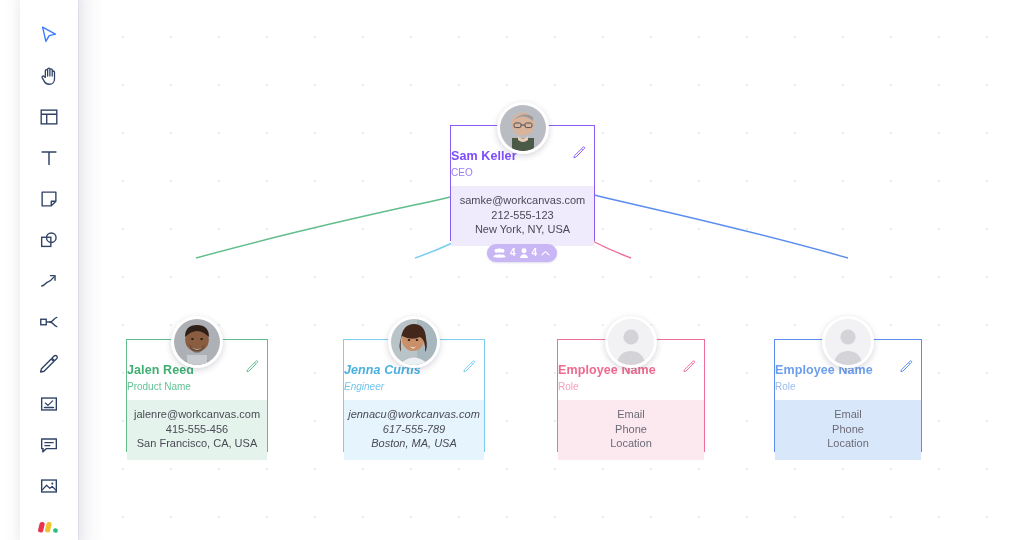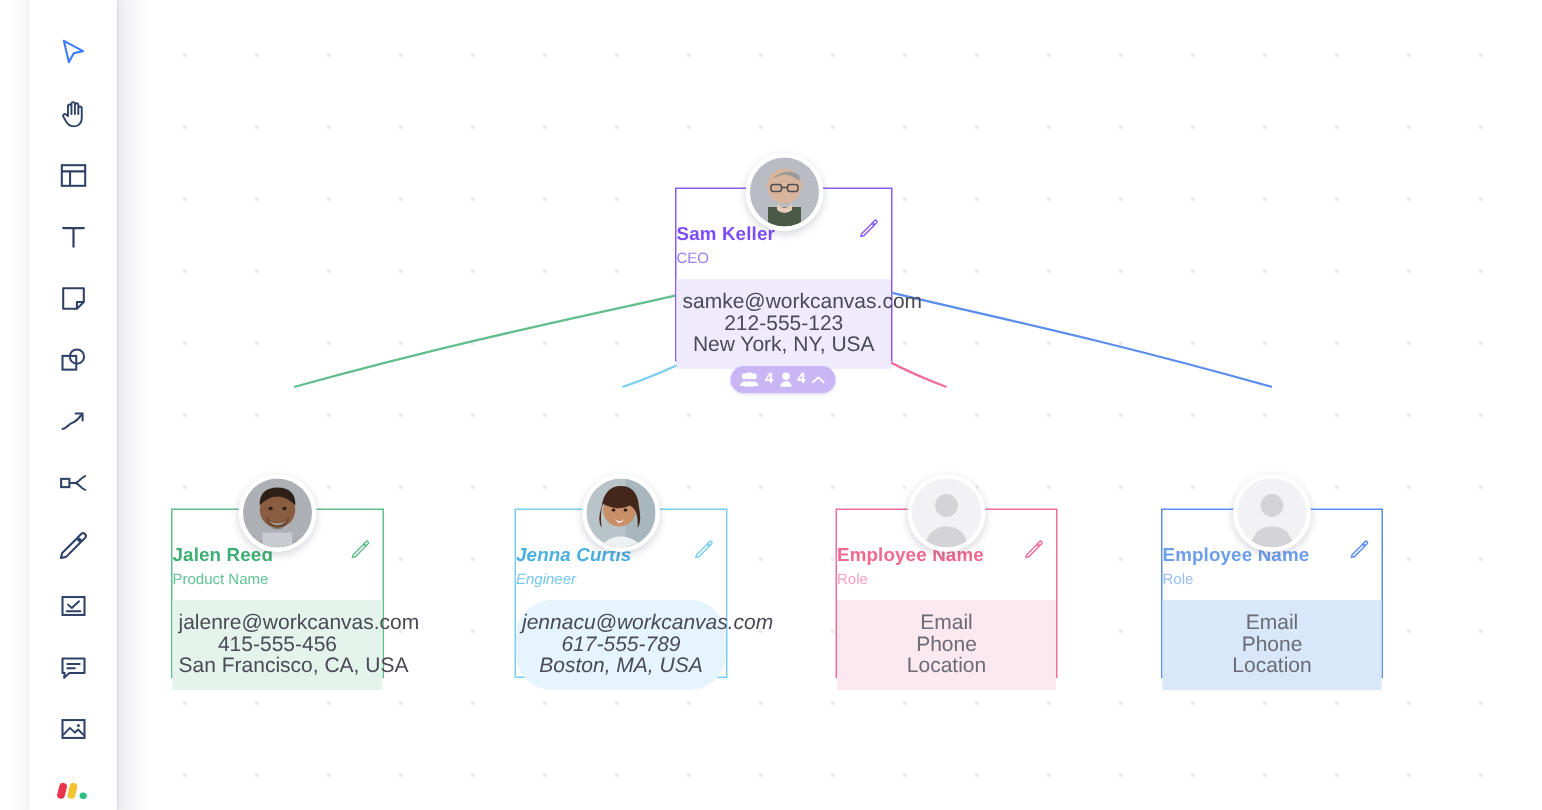--- a/index.html
+++ b/index.html
@@ -56,21 +56,21 @@
   .card-name{
     font-weight:bold;font-size:12.5px;letter-spacing:.1px;
     line-height:15px;
   }
   .card-role{
     font-size:10px;line-height:16px;margin-top:1px;
   }
   .card-body{
     text-align:center;
     padding:7px 4px 9px 4px;
-    font-size:14px;line-height:14.6px;color:#4a4a55;
+    font-size:11px;line-height:14.6px;color:#4a4a55;
   }
   .card-body div{white-space:nowrap;}
   .card-body.placeholder div{color:#6b6b76;}
 
   
   .avatar{
     position:absolute;width:46px;height:46px;border-radius:50%;
     left:50%;transform:translateX(-50%);top:-24px;
     background:#d6d6dc;
     border:3px solid #ffffff;
@@ -150,21 +150,21 @@
         <div class="card-name" style="color:#7c4dff;">Sam Keller</div>
         <div class="card-role" style="color:#9b7df0;">CEO</div>
       </div>
       <div class="card-body" style="background:#efeafc;">
         <div>samke@workcanvas.com</div>
         <div>212-555-123</div>
         <div>New York, NY, USA</div>
       </div>
     </div>
 
-    <div class="card" style="left:36px;top:339px;width:142px;height:113px;border-color:#62bd8c;">
+    <div class="card" style="left:48px;top:339px;width:142px;height:113px;border-color:#62bd8c;">
       <div class="avatar">
         <svg viewBox="0 0 46 46">
           <defs>
               <clipPath id="cc2">
                 <circle cx="23" cy="23" r="23"></circle>
               </clipPath>
             </defs>
           <g clip-path="url(#cc2)">
             <rect width="46" height="46" fill="#adb1b6"></rect>
             <path d="M6 46 q17 -16 34 0 z" fill="#9fa3a9"></path>
@@ -214,21 +214,21 @@
         </svg>
       </div>
       <svg class="pencil" viewBox="0 0 16 16">
         <path d="M2.8 12.3 L10.6 4.5 L12.2 6.1 L4.4 13.9 L2.2 14.4 Z" fill="none" stroke="#7ccdf0" stroke-width="1.1"></path>
         <path d="M11.1 3.9 L12.6 2.4 A1.1 1.1 0 0 1 14.2 4 L12.7 5.5 Z" fill="none" stroke="#7ccdf0" stroke-width="1.1"></path>
       </svg>
       <div class="card-head">
         <div class="card-name" style="color:#49b0e0;">Jenna Curtis</div>
         <div class="card-role" style="color:#74c6ea;">Engineer</div>
       </div>
-      <div class="card-body" style="background:#e6f5fd;border-radius:24px;">
+      <div class="card-body" style="background:#e6f5fd;">
         <div>jennacu@workcanvas.com</div>
         <div>617-555-789</div>
         <div>Boston, MA, USA</div>
       </div>
     </div>
 
     <div class="card" style="left:479px;top:339px;width:148px;height:113px;border-color:#ef6e9b;">
       <div class="avatar" style="background:#f2f2f4;">
         <svg viewBox="0 0 46 46">
           <rect width="46" height="46" fill="#f2f2f4"></rect>

